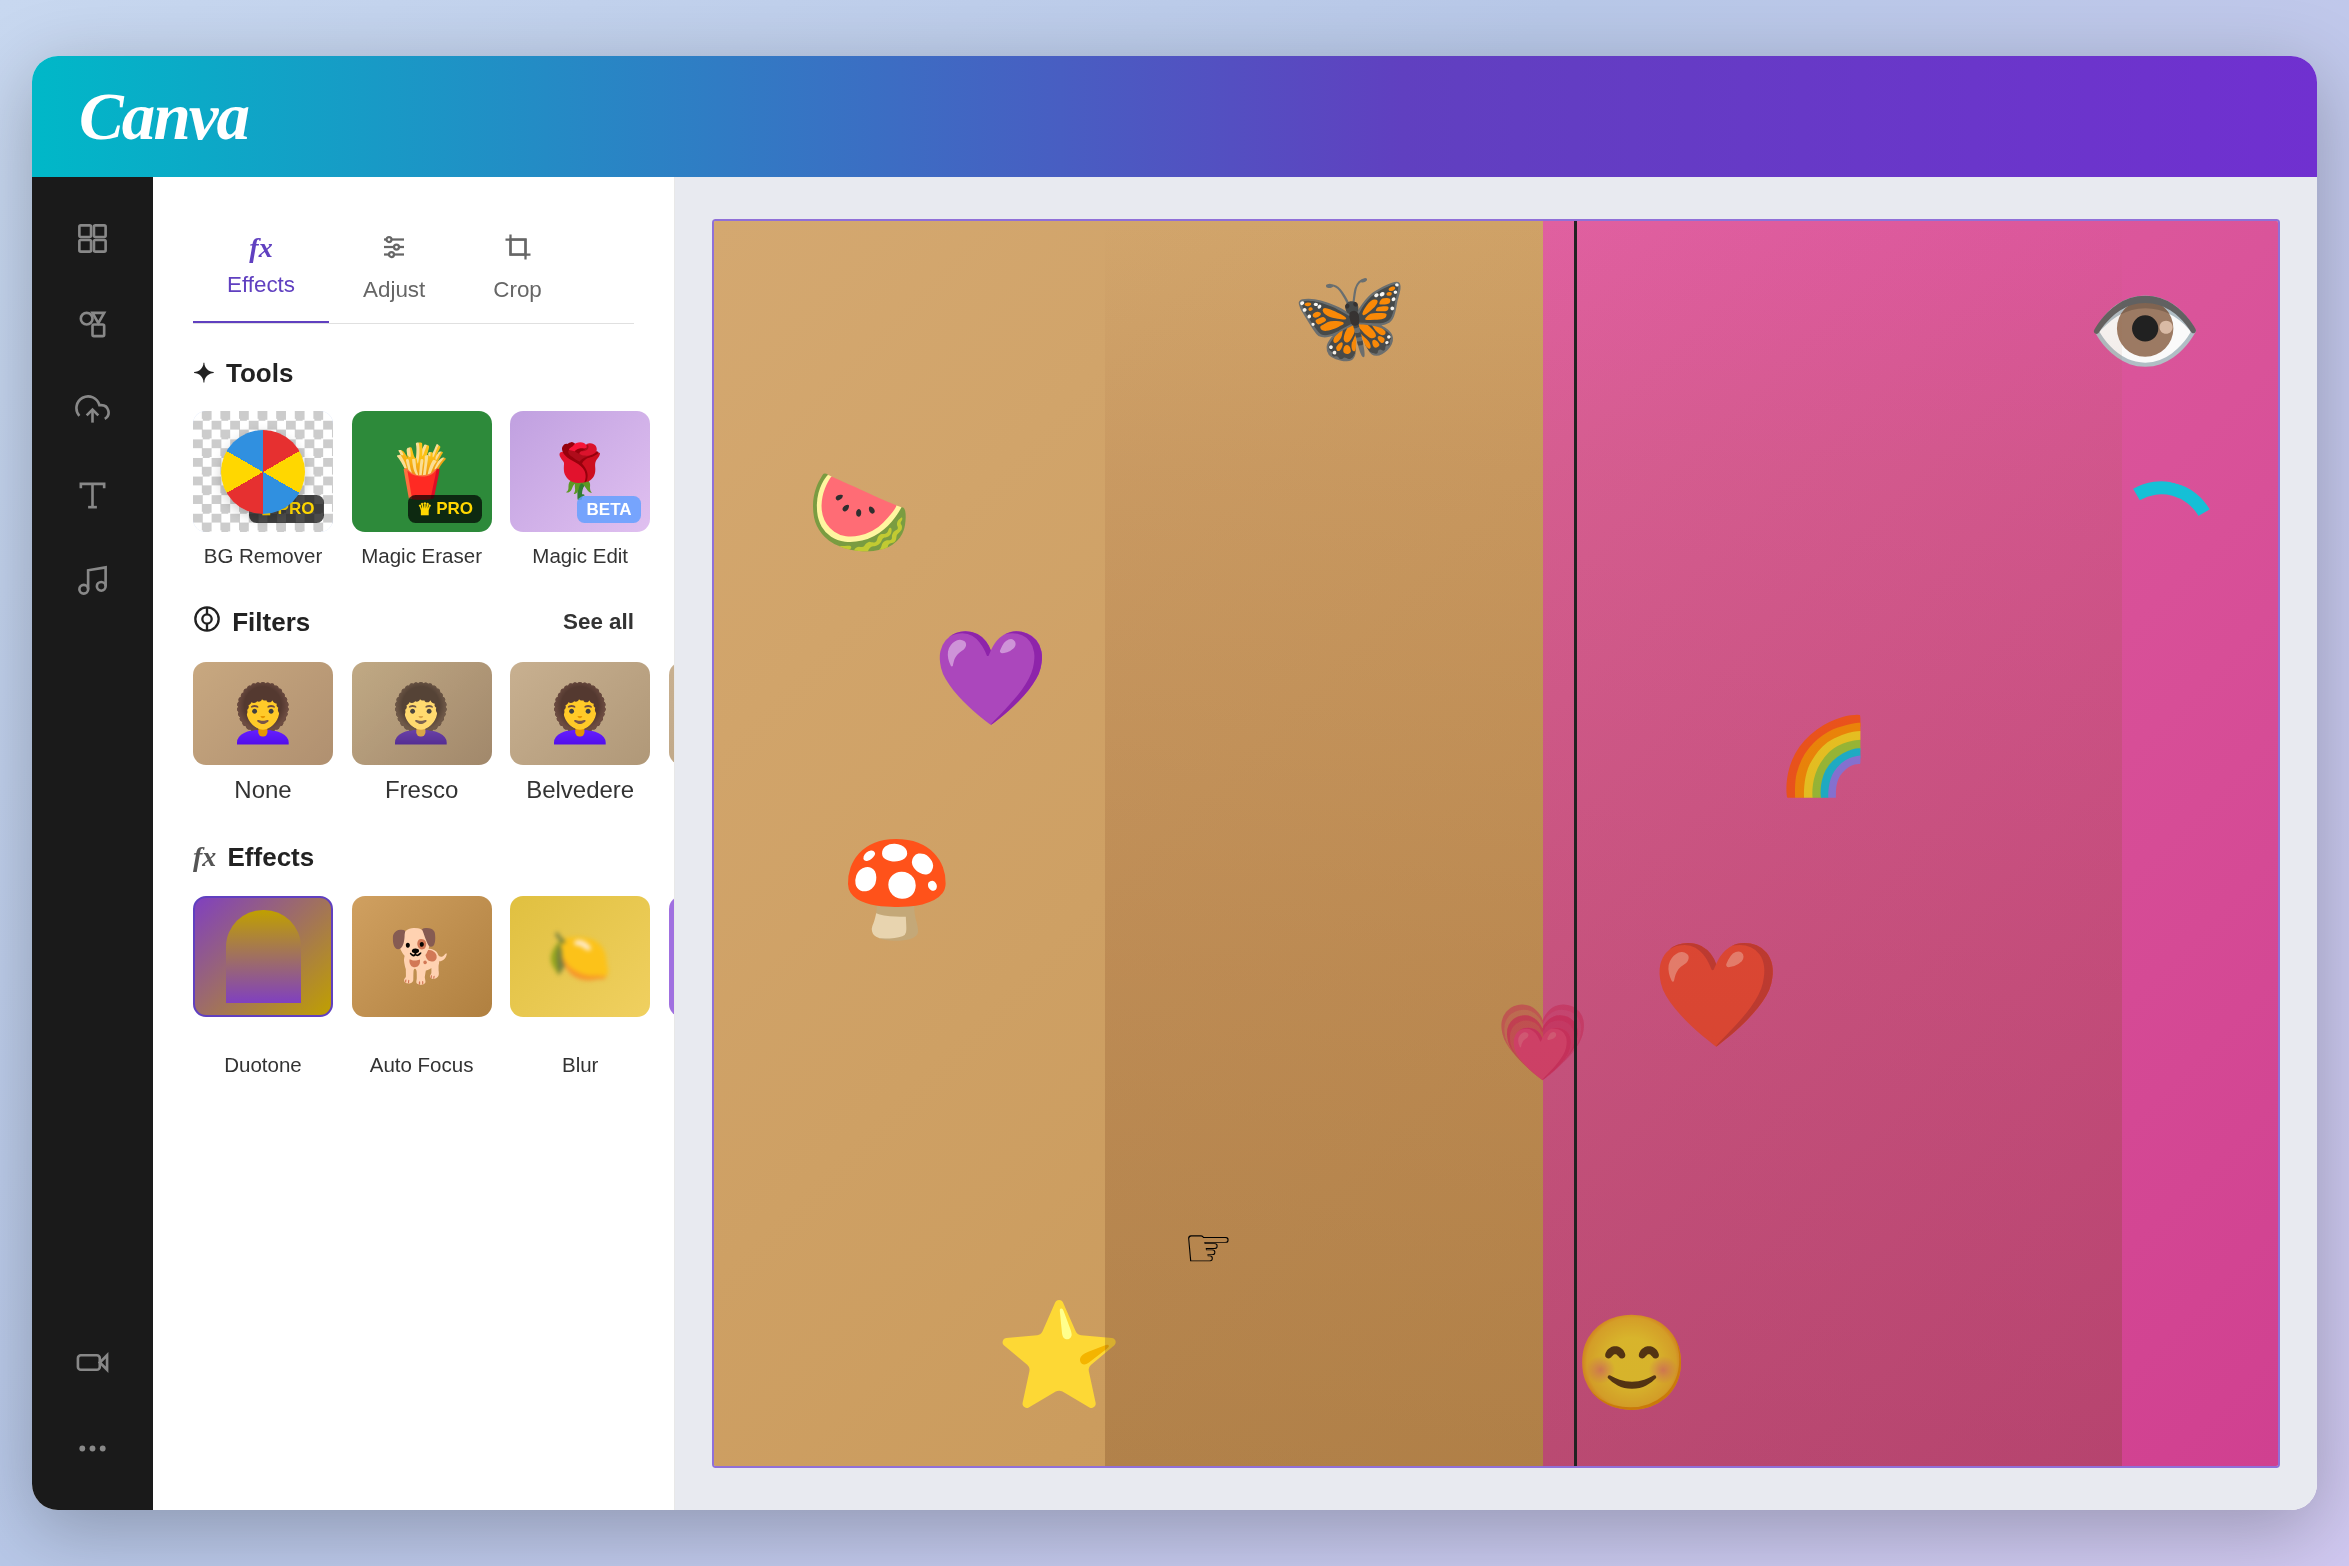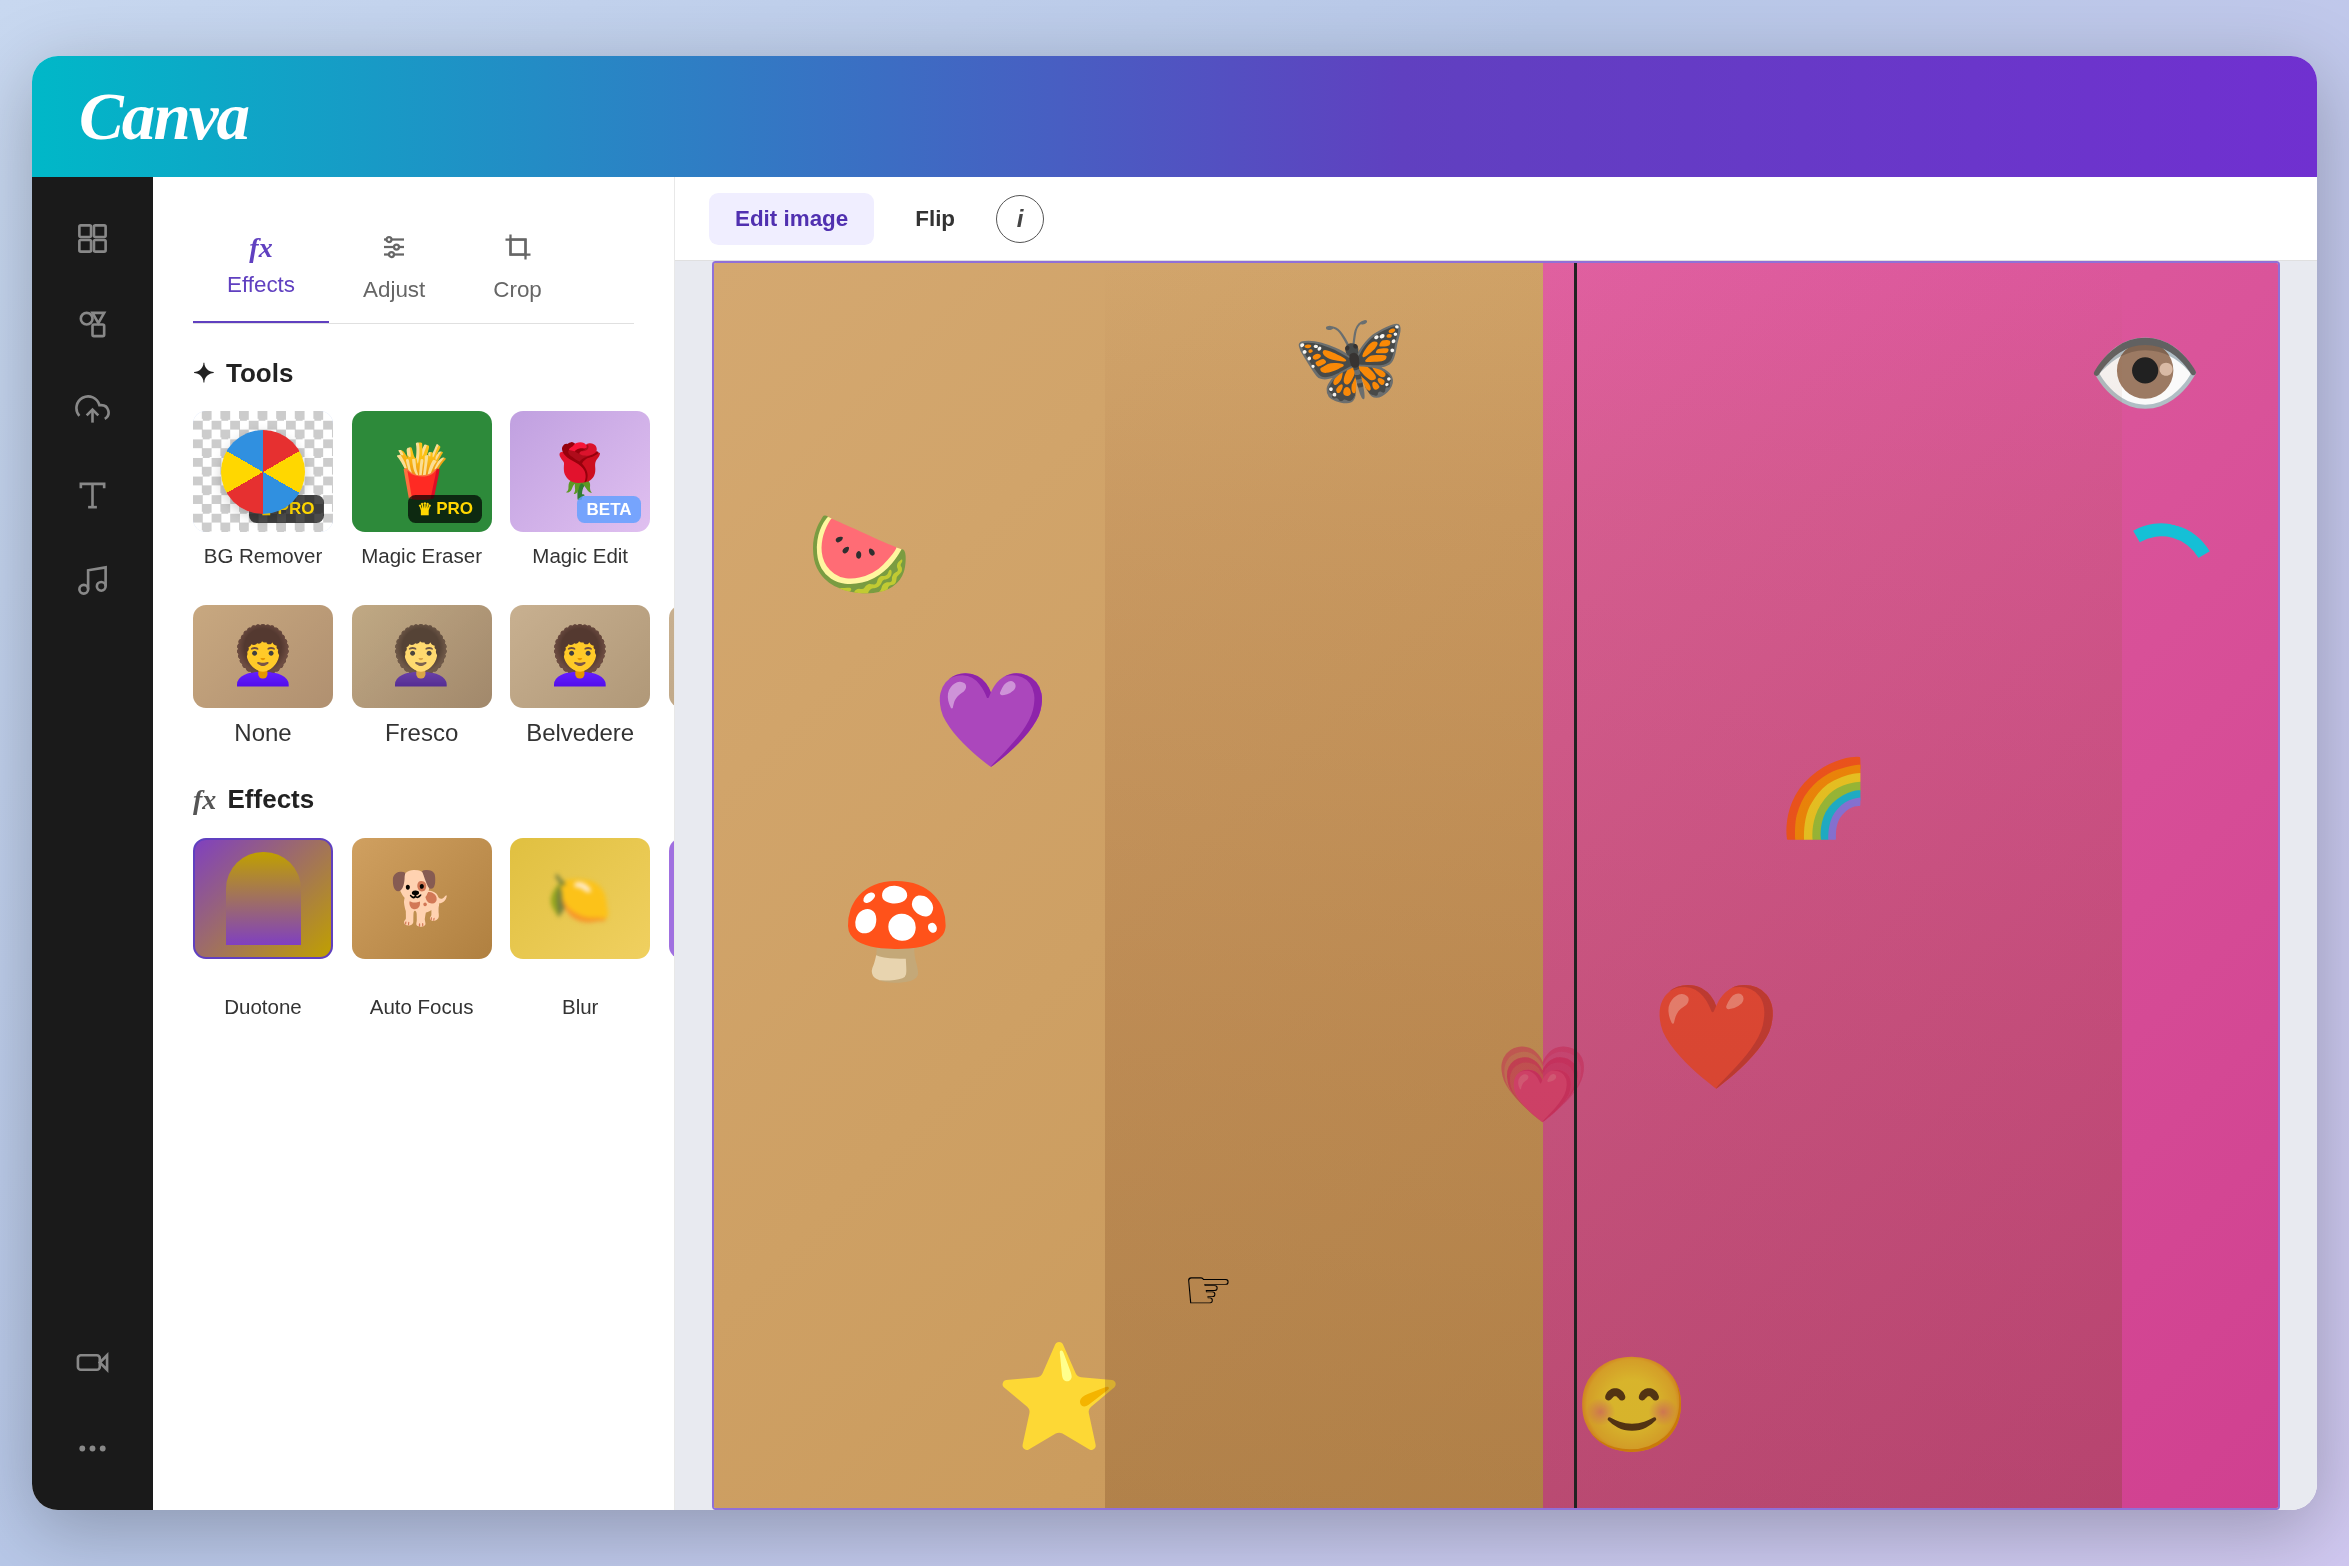--- a/index.html
+++ b/index.html
@@ -593,20 +593,34 @@
             <div class="tool-thumb magic-edit-thumb">
               <span class="flower-visual">🌹</span>
               <div class="badge badge-beta">
                 <span>BETA</span>
               </div>
             </div>
             <span class="tool-label">Magic Edit</span>
           </div>
         </div>
 
+        <div class="filters-header">
+          <div class="filters-heading">
+            <span>
+              <svg width="28" height="28" viewBox="0 0 24 24" fill="none" stroke="currentColor" stroke-width="2">
+                <circle cx="12" cy="12" r="10"></circle>
+                <circle cx="12" cy="12" r="4"></circle>
+                <line x1="12" y1="2" x2="12" y2="8"></line>
+                <line x1="12" y1="16" x2="12" y2="22"></line>
+              </svg>
+            </span>
+            <span>Filters</span>
+          </div>
+          <button class="see-all-btn">See all</button>
+        </div>
         <div class="filters-grid">
           <div class="filter-card">
             <div class="filter-thumb face-none">👩‍🦱</div>
             <span class="filter-label">None</span>
           </div>
           <div class="filter-card">
             <div class="filter-thumb face-fresco">👩‍🦱</div>
             <span class="filter-label">Fresco</span>
           </div>
           <div class="filter-card">
@@ -643,27 +657,20 @@
             <span class="effect-label">Blur</span>
           </div>
 
           <div style="width:28px;height:121px;border-radius:13px;background:#a070e0;flex-shrink:0;"></div>
         </div>
       </div>
     </div>
 
     <div class="canvas-area">
 
-      <div class="canvas-toolbar">
-        <button class="toolbar-btn active">Edit image</button>
-        <button class="toolbar-btn plain">Flip</button>
-        <div class="info-btn">
-          <span>i</span>
-        </div>
-      </div>
 
       <div class="canvas-content">
         <div class="canvas-frame">
 
           <div class="canvas-left"></div>
 
           <div class="canvas-right"></div>
 
           <div class="split-line"></div>
 

